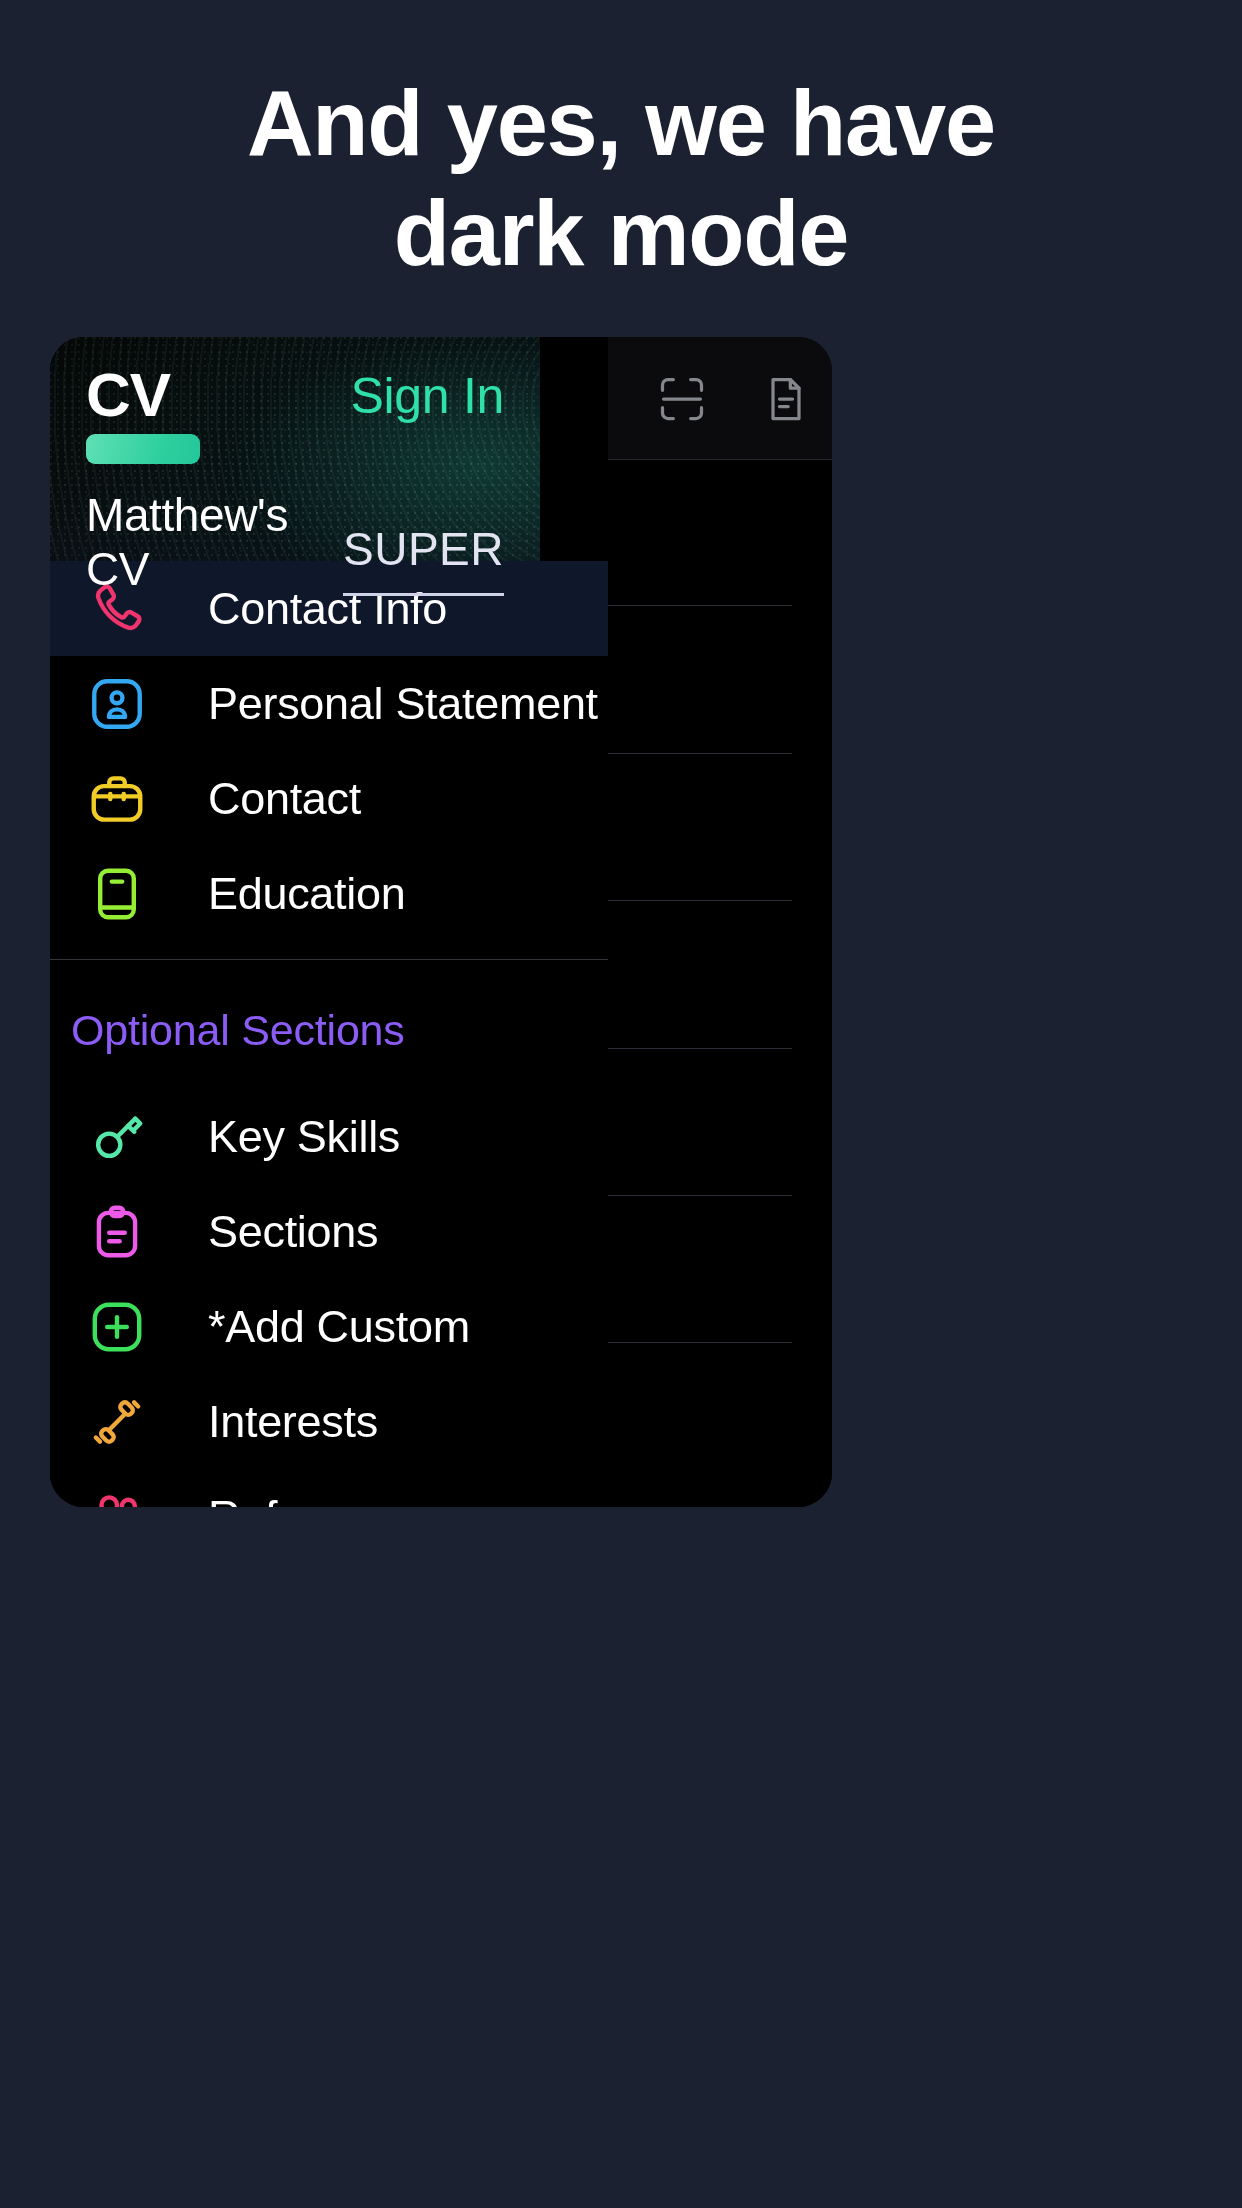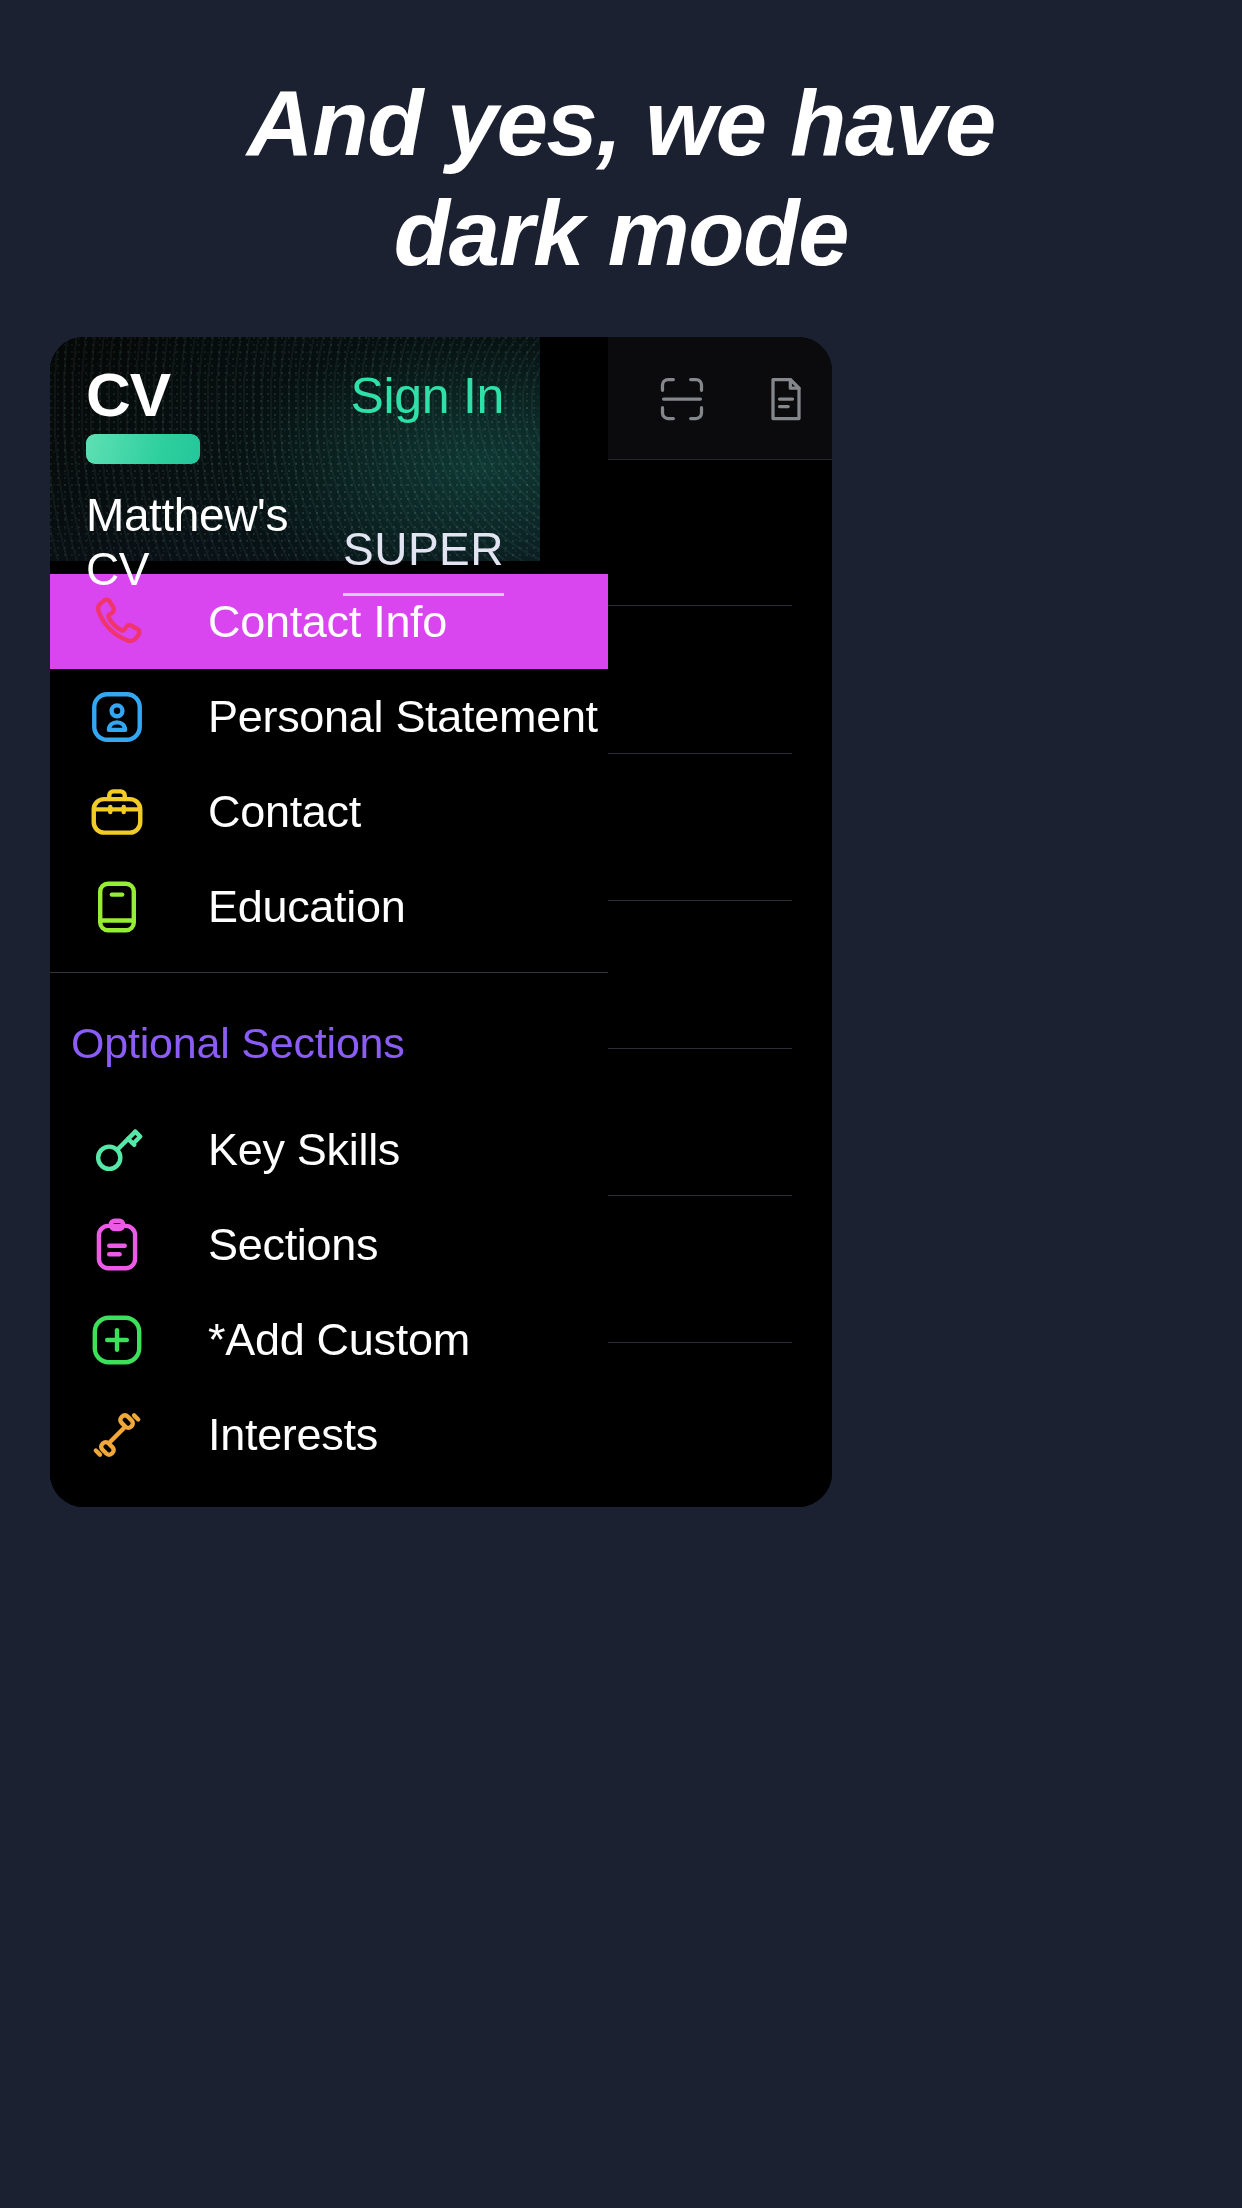--- a/index.html
+++ b/index.html
@@ -11,21 +11,21 @@
   }
   .page{ position:relative; width:1242px; height:2208px; background:#1b2131; }
 
   
   .headline{
     position:absolute; left:0; top:68px; width:1242px;
     text-align:center; color:#ffffff;
     font-size:92px; line-height:1.20; font-weight:bold;
     letter-spacing:-1.2px;
   }
-  .headline .l{ display:block;font-style:italic; }
+  .headline .l{ display:block; }
 
   
   .phone{
     position:absolute; left:50px; top:337px;
     width:782px; height:1170px;
     background:#000000;
     border-radius:34px;
     overflow:hidden;
   }
   
@@ -104,21 +104,21 @@
     color:#e3e4f2; font-size:46px; letter-spacing:.5px;
     border-bottom:3px solid #cfd2e8; padding-bottom:17px;
   }
 
   
   .menu{ position:relative; }
   .mi{
     display:flex; align-items:center;
     height:95px; padding-left:36px;
   }
-  .mi.active{ background:#d946ef;margin-top:13px; }
+  .mi.active{ background:#0f172a; }
   .mi-ico{ width:62px; height:62px; flex:0 0 62px; display:block; }
   .mi-label{
     margin-left:60px; color:#ffffff; font-size:45px; letter-spacing:-.3px;
   }
   .menu-divider{ height:1px; background:#33353a; margin:18px 0 0 0; }
   .optional-title{
     color:#8b5cf6; font-size:43px; letter-spacing:-.2px;
     padding:46px 0 34px 21px;
   }
 </style>

